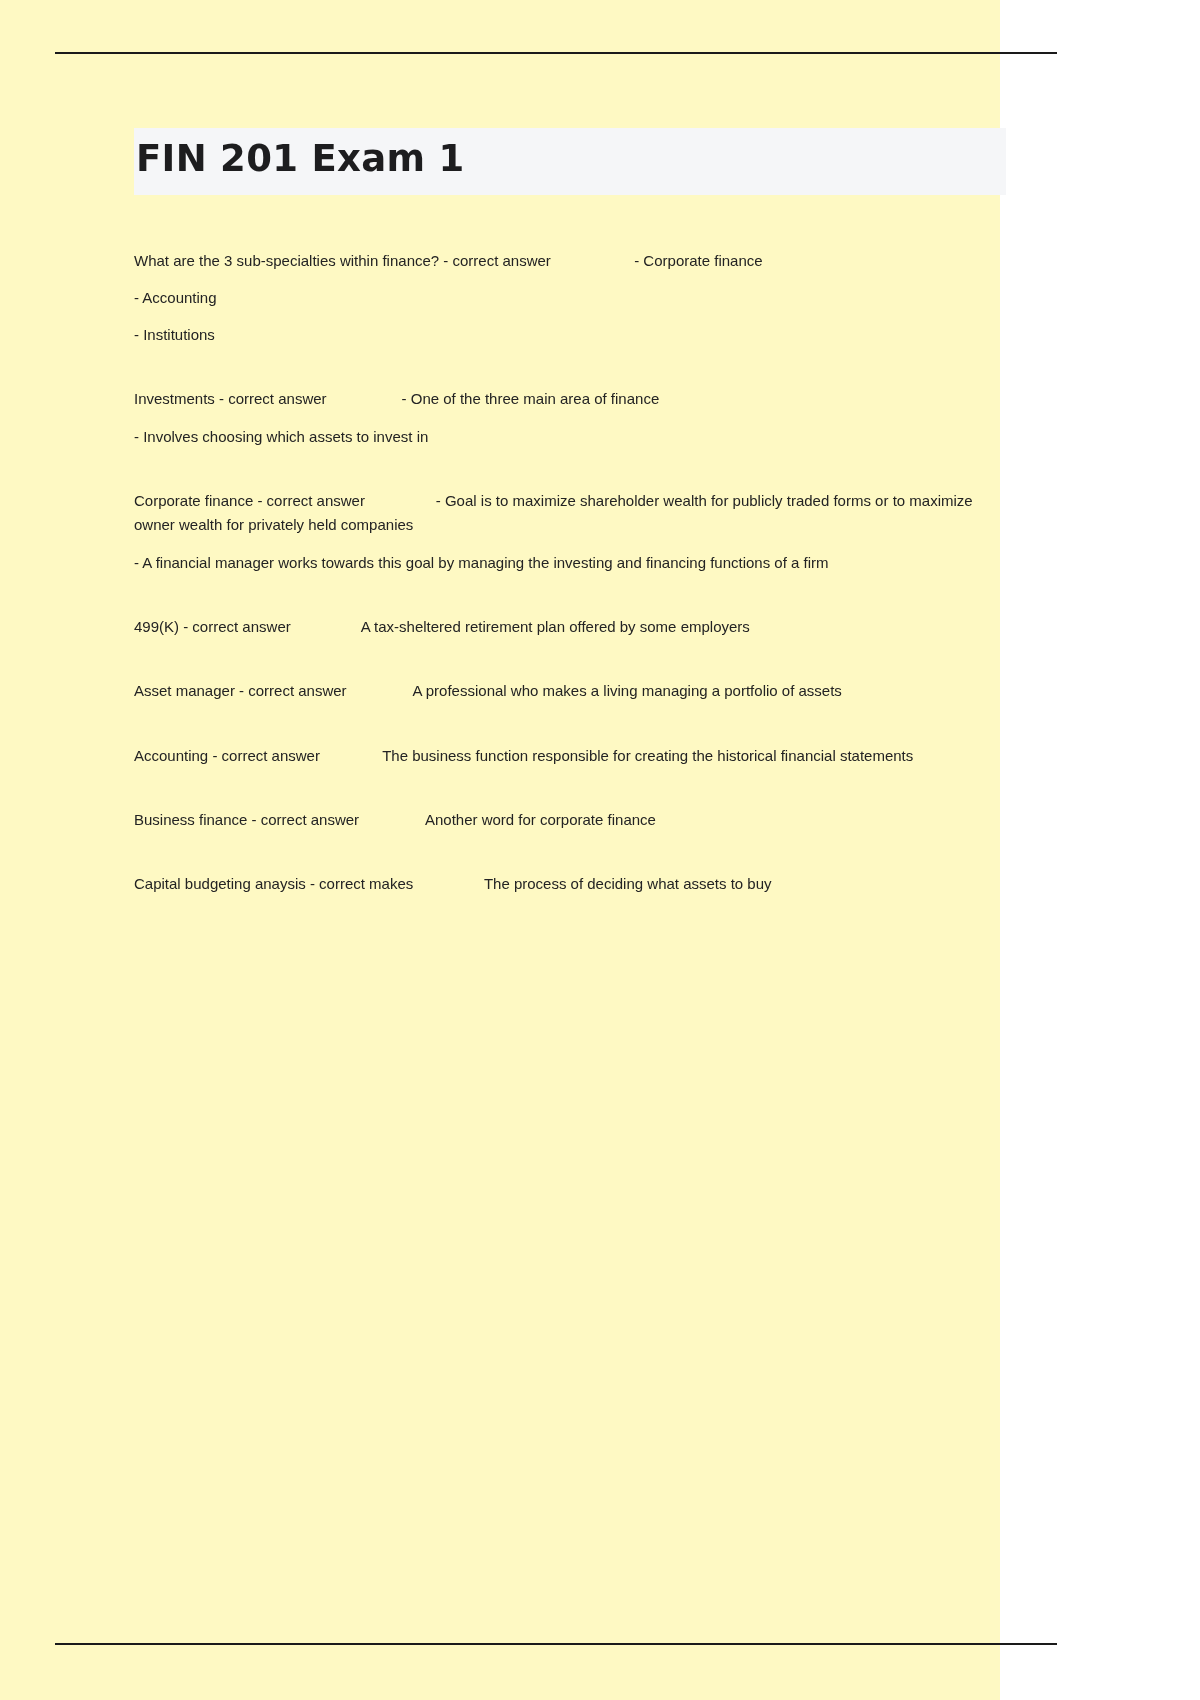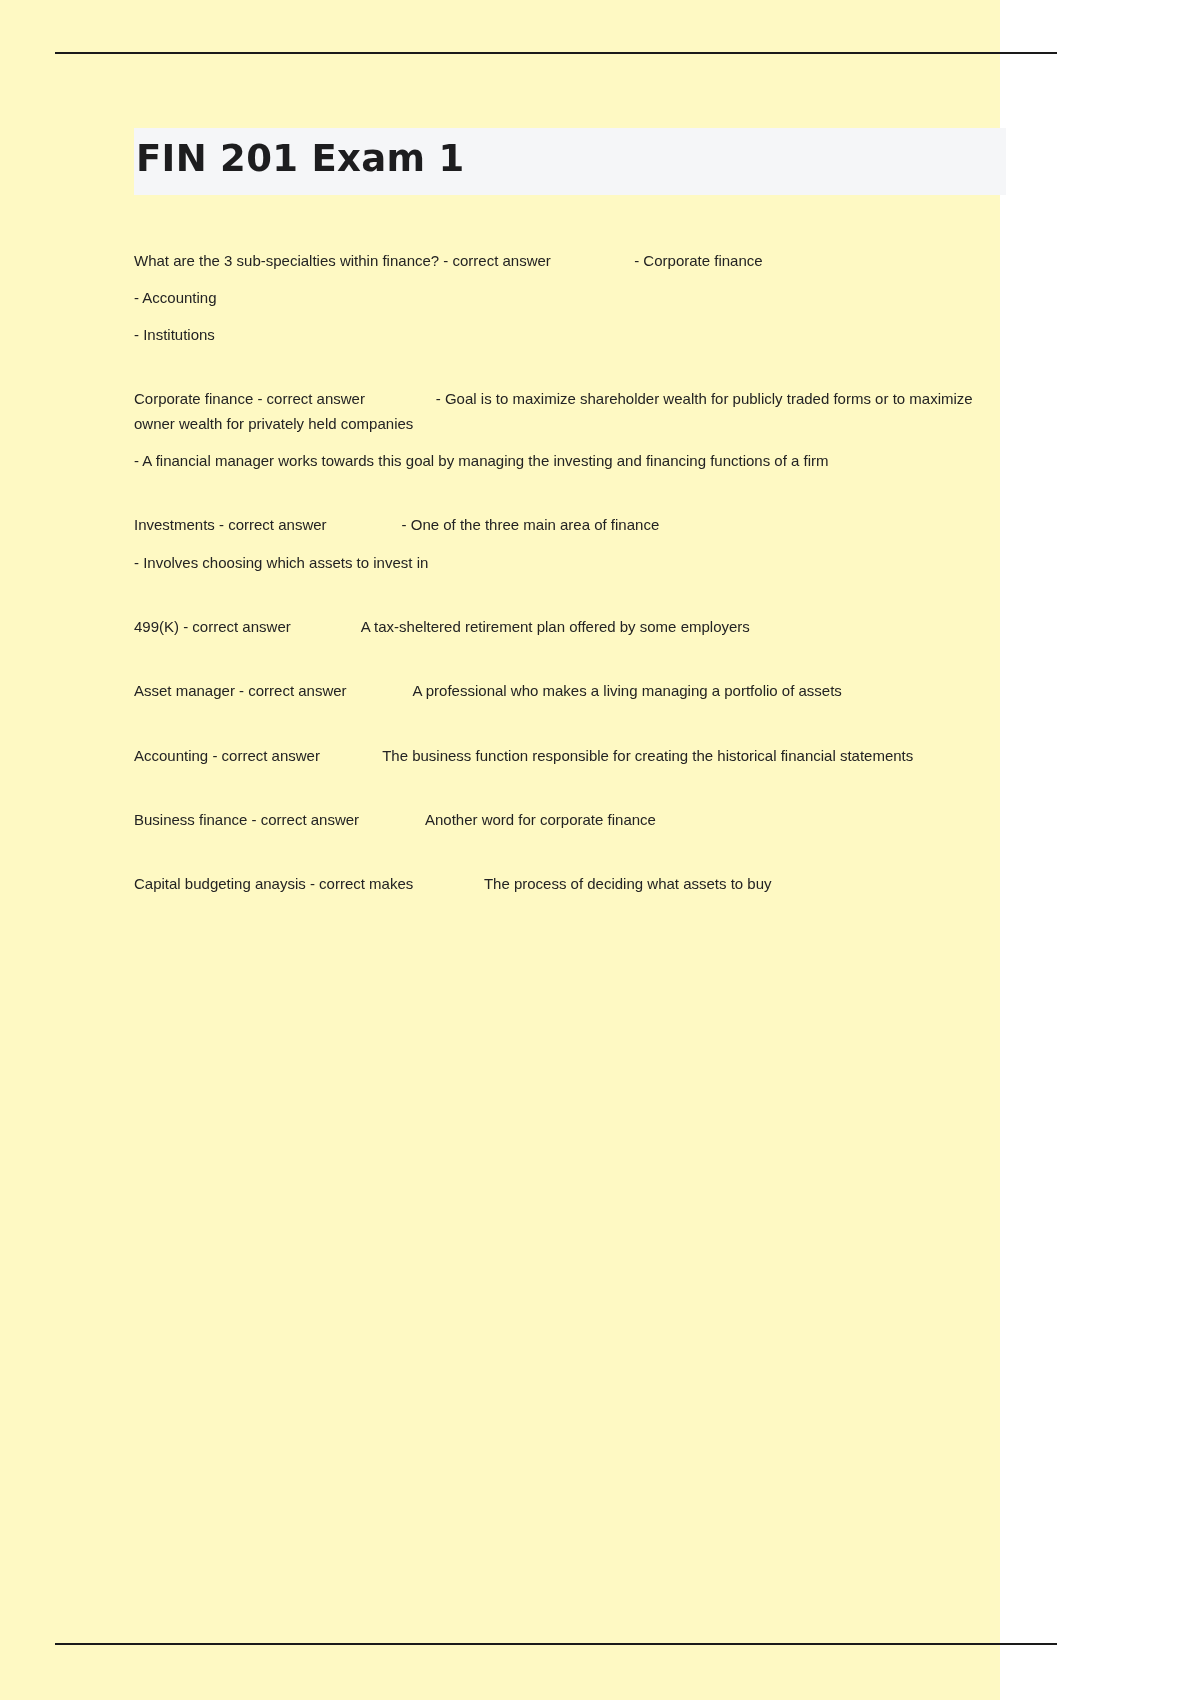--- a/index.html
+++ b/index.html
@@ -85,27 +85,27 @@
       <div class="title">FIN 201 Exam 1</div>
     </div>
 
     <div class="qa-block">
       <p class="line">What are the 3 sub-specialties within finance? - correct answer                    - Corporate finance</p>
       <p class="line">- Accounting</p>
       <p class="line">- Institutions</p>
     </div>
 
     <div class="qa-block">
-      <p class="line">Corporate finance - correct answer                 - Goal is to maximize shareholder wealth for publicly traded forms or to maximize owner wealth for privately held companies</p>
-      <p class="line">- A financial manager works towards this goal by managing the investing and financing functions of a firm</p>
+      <p class="line">Investments - correct answer                  - One of the three main area of finance</p>
+      <p class="line">- Involves choosing which assets to invest in</p>
     </div>
 
     <div class="qa-block">
-      <p class="line">Investments - correct answer                  - One of the three main area of finance</p>
-      <p class="line">- Involves choosing which assets to invest in</p>
+      <p class="line">Corporate finance - correct answer                 - Goal is to maximize shareholder wealth for publicly traded forms or to maximize owner wealth for privately held companies</p>
+      <p class="line">- A financial manager works towards this goal by managing the investing and financing functions of a firm</p>
     </div>
 
     <div class="qa-block">
       <p class="line">499(K) - correct answer                 A tax-sheltered retirement plan offered by some employers</p>
     </div>
 
     <div class="qa-block">
       <p class="line">Asset manager - correct answer                A professional who makes a living managing a portfolio of assets</p>
     </div>
 

